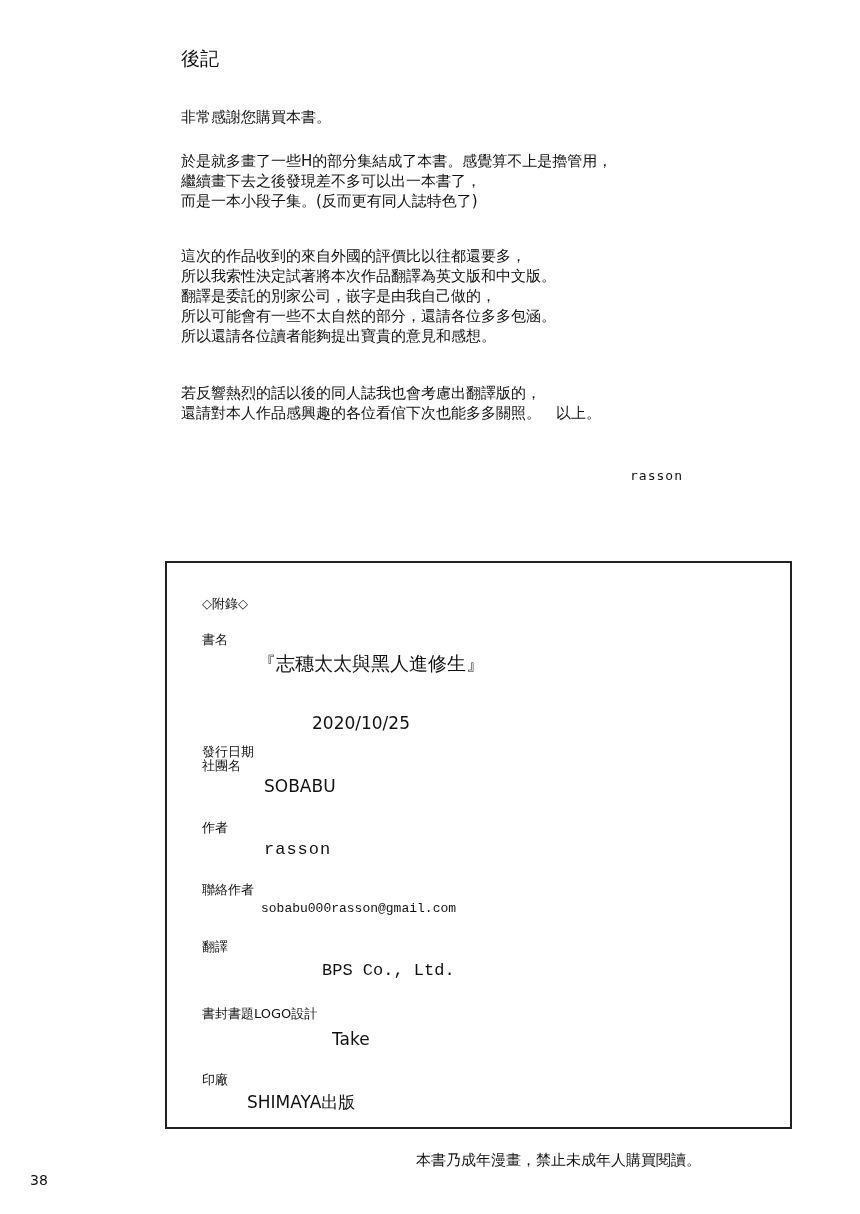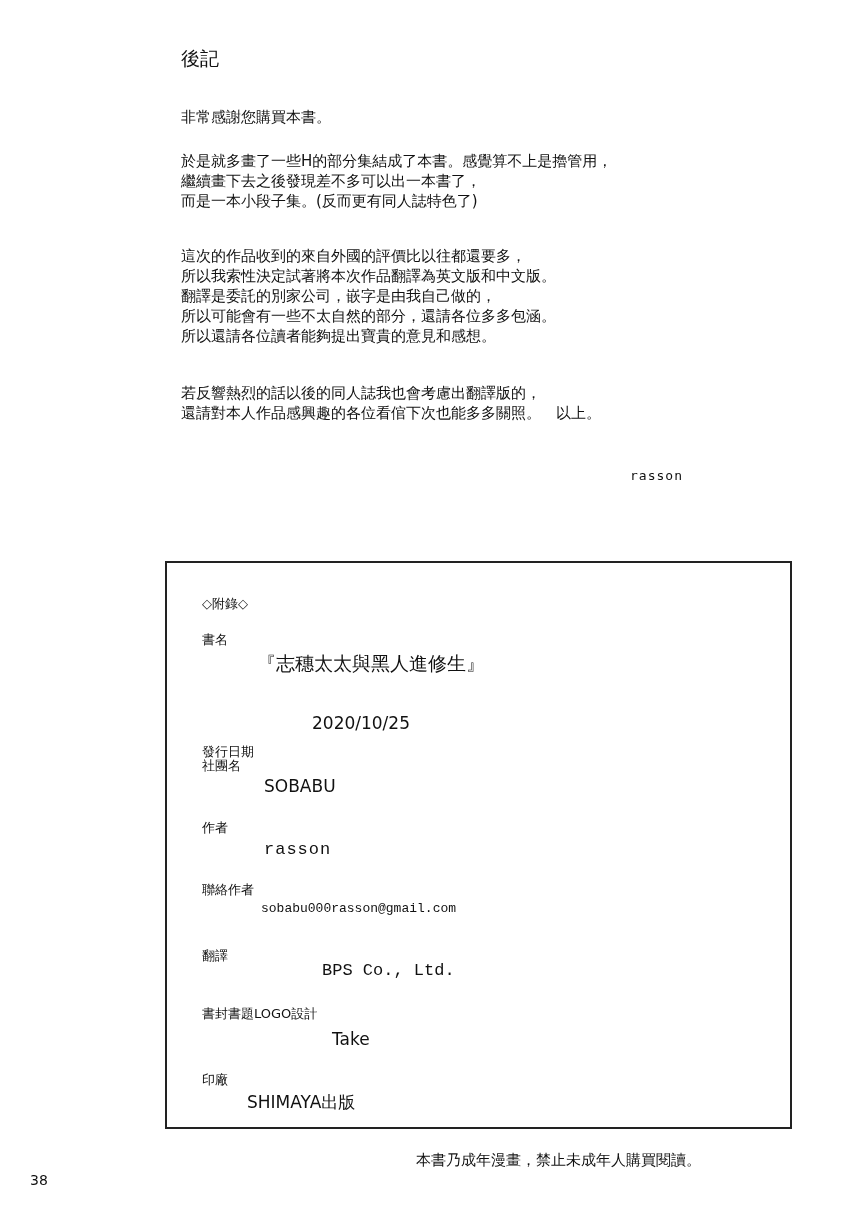--- a/index.html
+++ b/index.html
@@ -60,21 +60,21 @@
 
   <div class="lbl" style="top:194px;">社團名</div>
   <div class="val" style="left:97px;top:213px;">SOBABU</div>
 
   <div class="lbl" style="top:256px;">作者</div>
   <div class="val mono" style="left:97px;top:277px;letter-spacing:1px;">rasson</div>
 
   <div class="lbl" style="top:318px;">聯絡作者</div>
   <div class="val mono" style="left:94px;top:338px;font-size:13px;">sobabu000rasson@gmail.com</div>
 
-  <div class="lbl" style="top:384px;text-align:right;">翻譯</div>
+  <div class="lbl" style="top:375px;text-align:right;">翻譯</div>
   <div class="val mono" style="left:155px;top:398px;">BPS Co., Ltd.</div>
 
   <div class="lbl" style="top:442px;">書封書題LOGO設計</div>
   <div class="val" style="left:165px;top:466px;">Take</div>
 
   <div class="lbl" style="top:508px;">印廠</div>
   <div class="val" style="left:80px;top:528px;">SHIMAYA出版</div>
 </div>
 
 <div class="abs footer-note">本書乃成年漫畫，禁止未成年人購買閱讀。</div>

